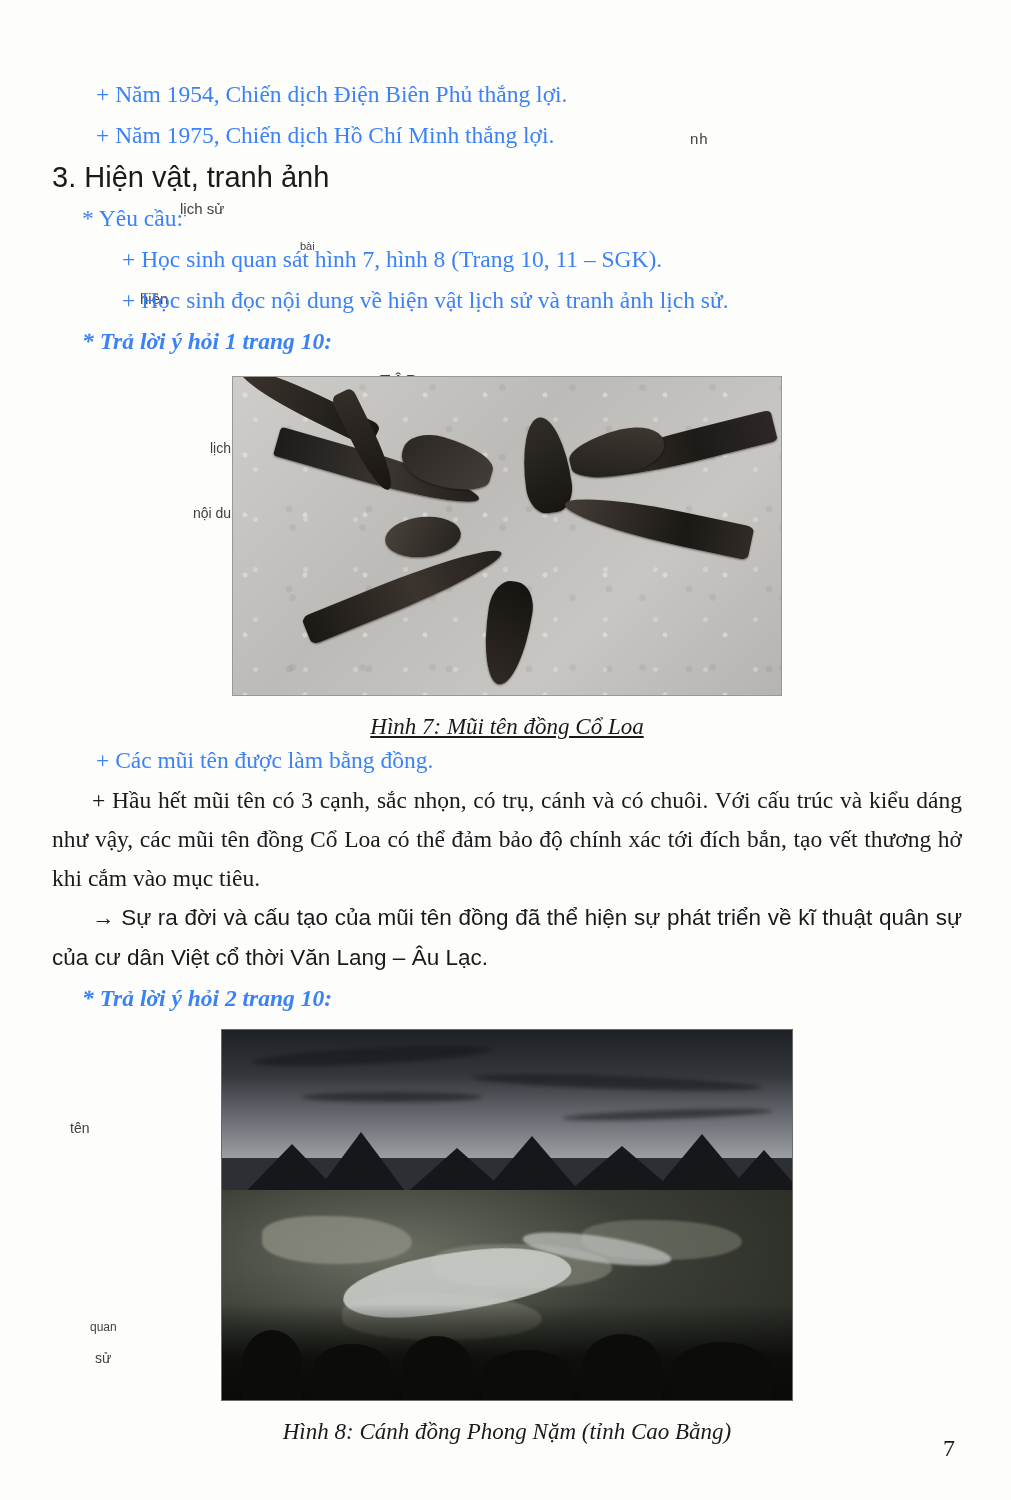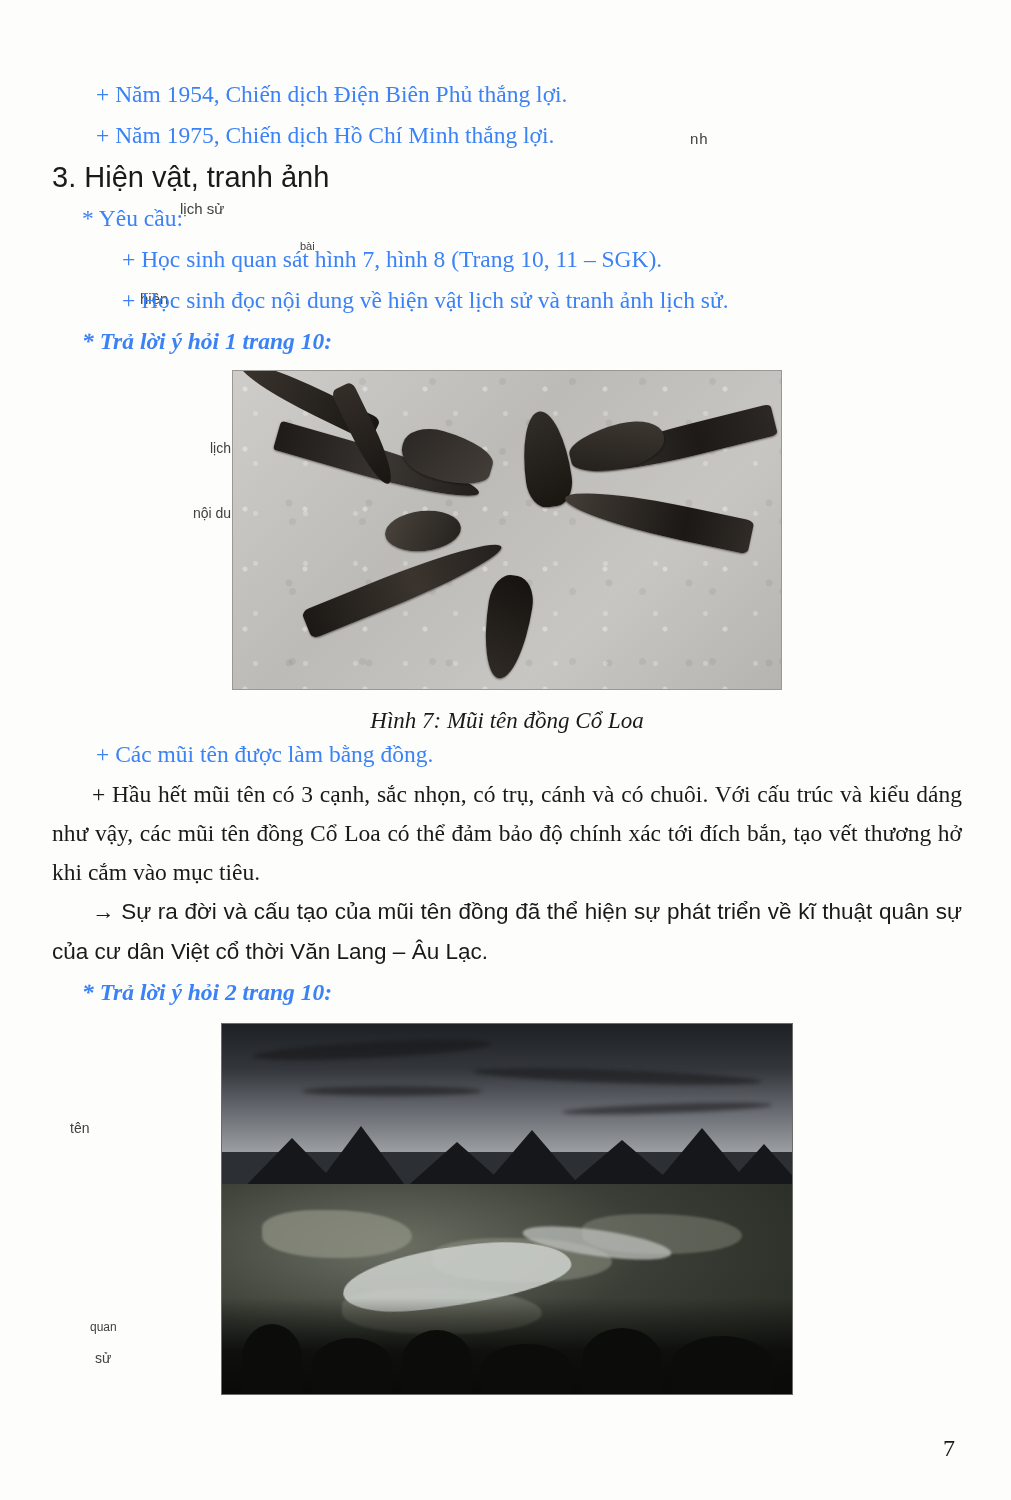--- a/index.html
+++ b/index.html
@@ -73,21 +73,21 @@
   }
   .para-sans {
     font-family: "Liberation Sans", sans-serif;
     font-size: 22.5px;
     line-height: 40px;
     text-align: justify;
     text-indent: 40px;
   }
 
   
-  .fig1-wrap { margin-top: 8px; text-align: center; }
+  .fig1-wrap { margin-top: 14px; text-align: center; text-decoration: underline; }
   .fig1 {
     position: relative;
     display: inline-block;
     width: 548px;
     height: 318px;
     background: linear-gradient(135deg,#cfcdc9 0%,#bdbbb7 40%,#c8c6c2 70%,#b6b4b0 100%);
     border: 1px solid #9a9894;
     overflow: hidden;
   }
   .grain {
@@ -309,18 +309,19 @@
 
         <div class="dark-fg">
           <span class="tree" style="left:20px;  width:60px;  height:70px;"></span>
           <span class="tree" style="left:90px;  width:80px;  height:56px;"></span>
           <span class="tree" style="left:180px; width:70px;  height:64px;"></span>
           <span class="tree" style="left:260px; width:90px;  height:50px;"></span>
           <span class="tree" style="left:360px; width:80px;  height:66px;"></span>
           <span class="tree" style="left:450px; width:100px; height:58px;"></span>
         </div>
       </div>
+      <div class="caption">Hình 8: Cánh đồng Phong Nặm (tỉnh Cao Bằng)</div>
     </div>
 
   </div>
 
   <div class="page-number">7</div>
 </div>
 
 </body></html>

